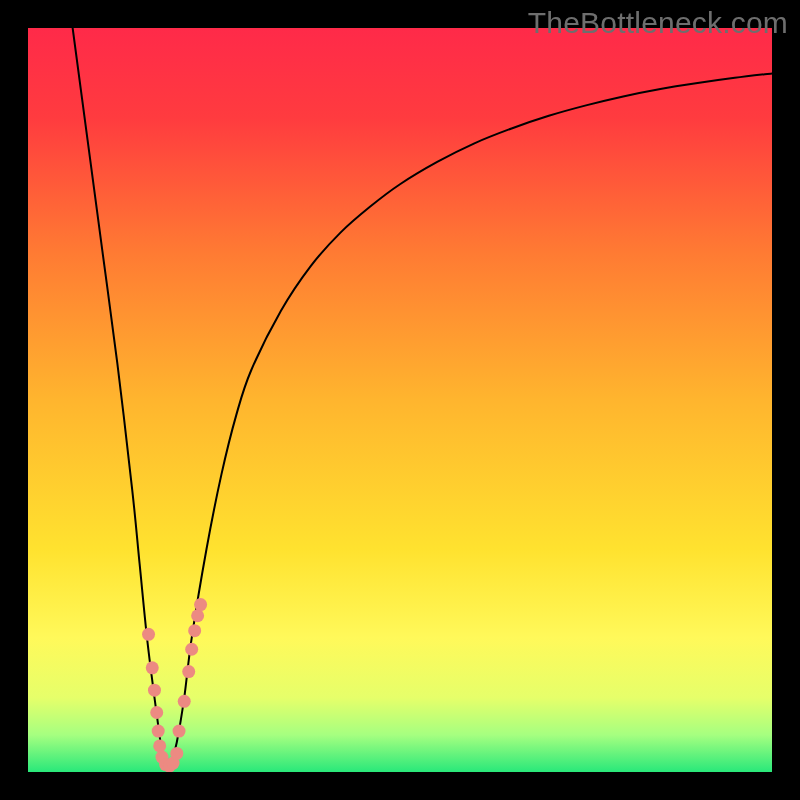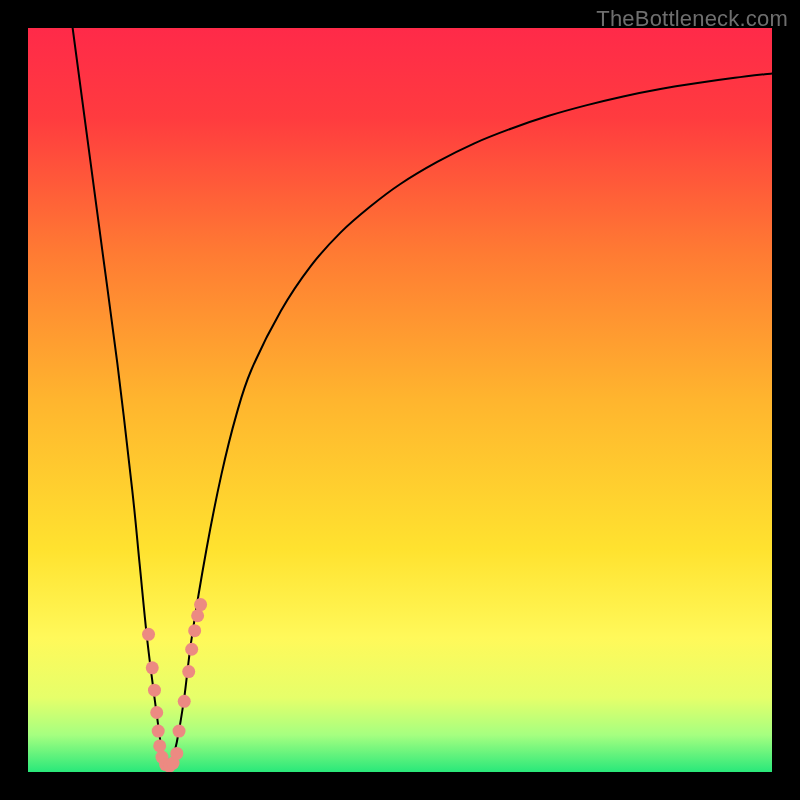--- a/index.html
+++ b/index.html
@@ -22,21 +22,21 @@
     top: 28px;
     width: 744px;
     height: 744px;
     overflow: hidden;
   }
   .watermark {
     position: absolute;
     top: 6px;
     right: 12px;
     color: #6e6e6e;
-    font-size: 22px;
+    font-size: 30px;
     font-weight: 500;
     letter-spacing: 0.2px;
     z-index: 10;
   }
   svg {
     display: block;
   }
 </style>
 </head>
 <body>

